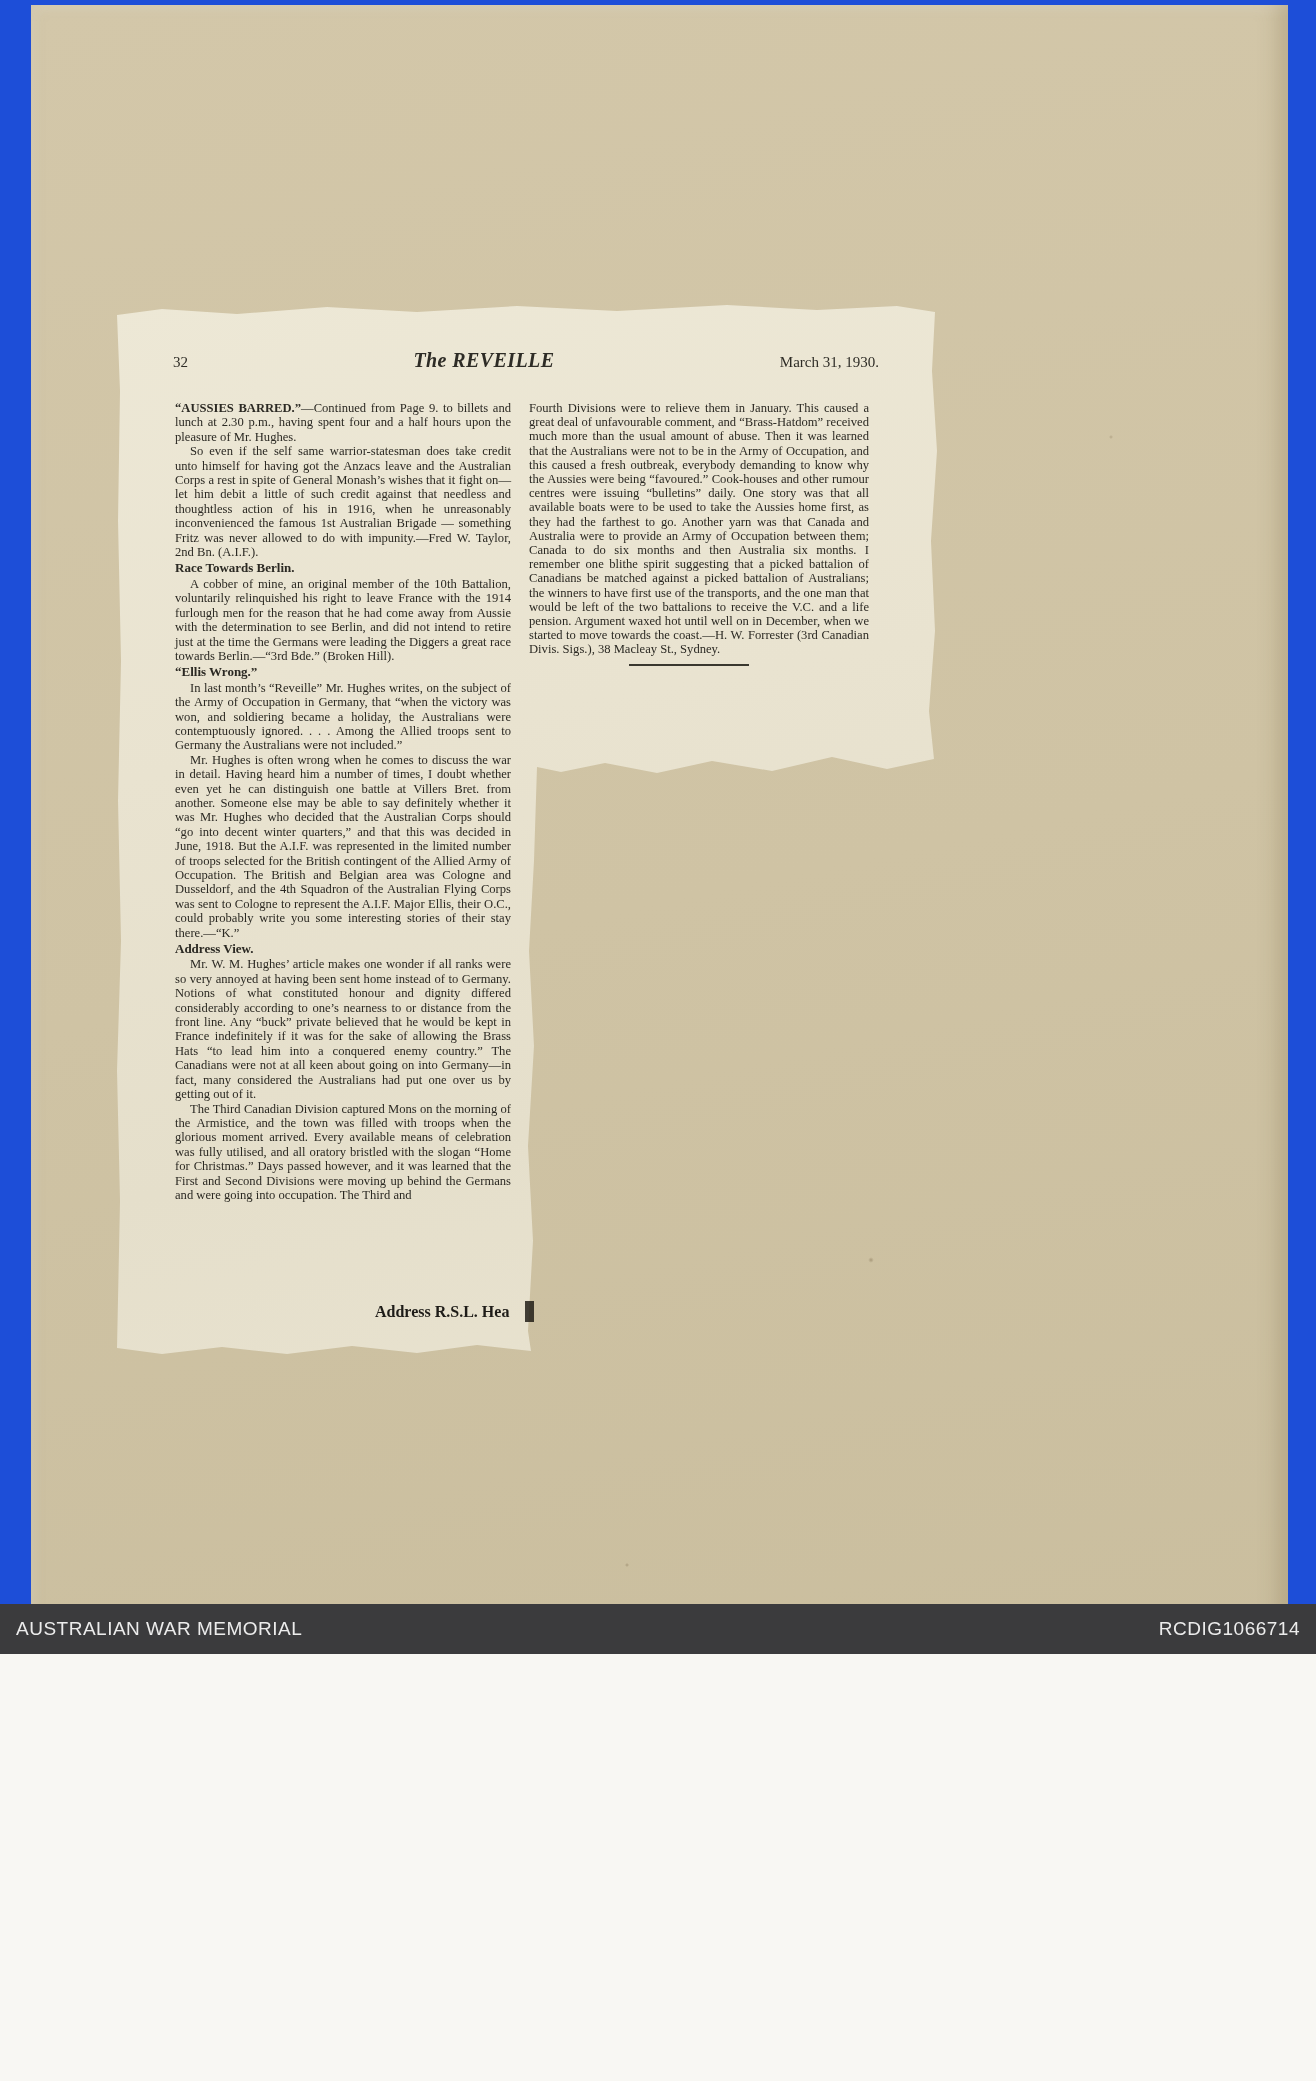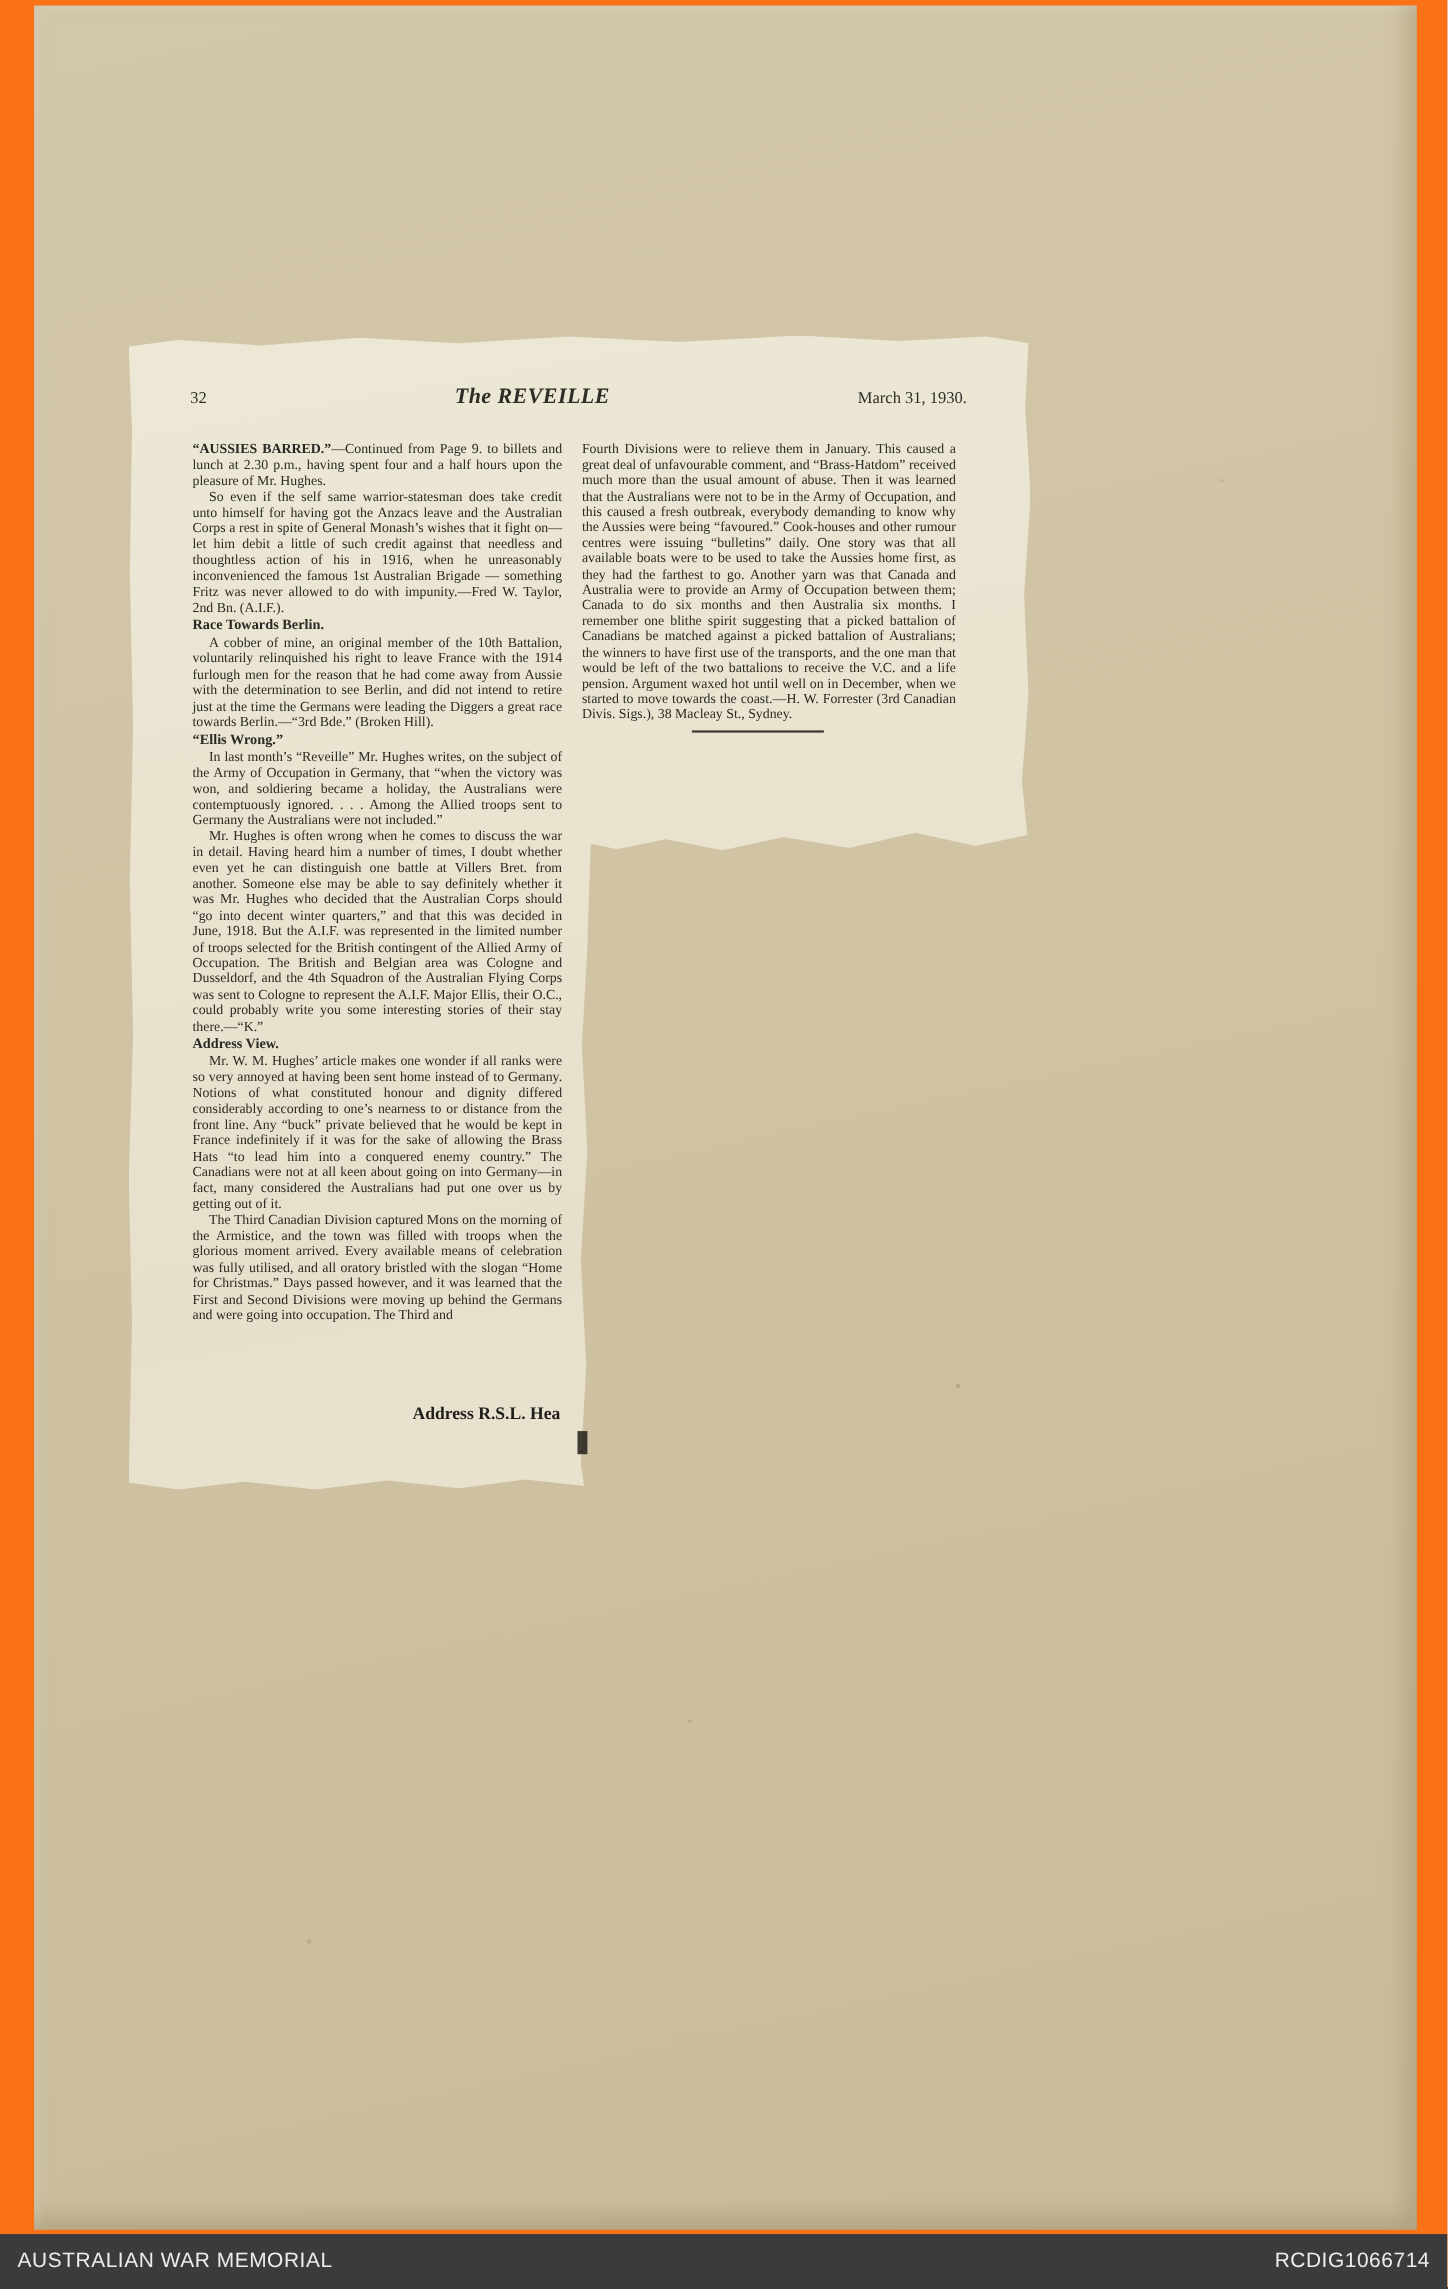--- a/index.html
+++ b/index.html
@@ -1,22 +1,22 @@
 <!DOCTYPE html>
 <html lang="en"><head>
 <meta charset="utf-8">
 <style>
   * { margin: 0; padding: 0; box-sizing: border-box; }
   html, body { background: #f8f7f3; }
 
   .canvas {
     position: relative;
     width: 1316px;
-    height: 2081px;
-    background: #f97316;
+    height: 1654px;
+    background: #1d4ed8;
     overflow: hidden;
     font-family: "Liberation Serif", "DejaVu Serif", serif;
   }
 
   
   .album-page {
     position: absolute;
     left: 31px;
     top: 5px;
     width: 1257px;
@@ -96,21 +96,21 @@
   .end-rule {
     width: 120px;
     height: 0;
     border-top: 2px solid #3a382f;
     margin: 7px 0 0 100px;
   }
 
   .address-cut {
     position: absolute;
     left: 258px;
-    top: 976px;
+    top: 1002px;
     width: 158px;
     overflow: hidden;
     white-space: nowrap;
     font-weight: bold;
     font-size: 16px;
     color: #1e1c18;
   }
   .edge-mark {
     position: absolute;
     left: 408px;

